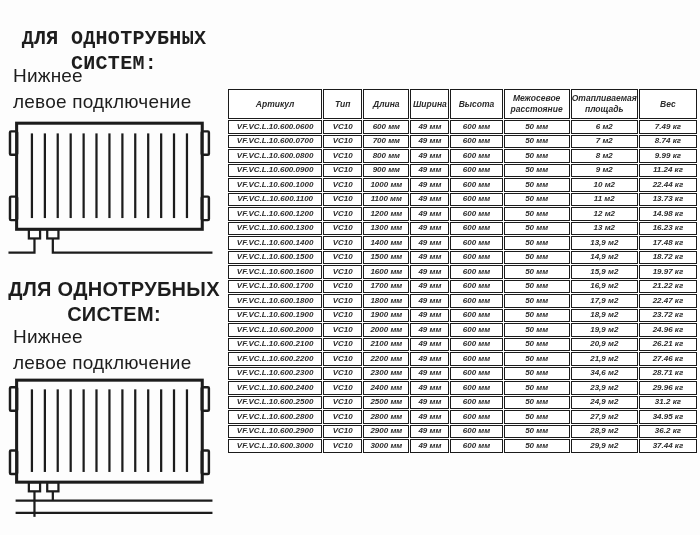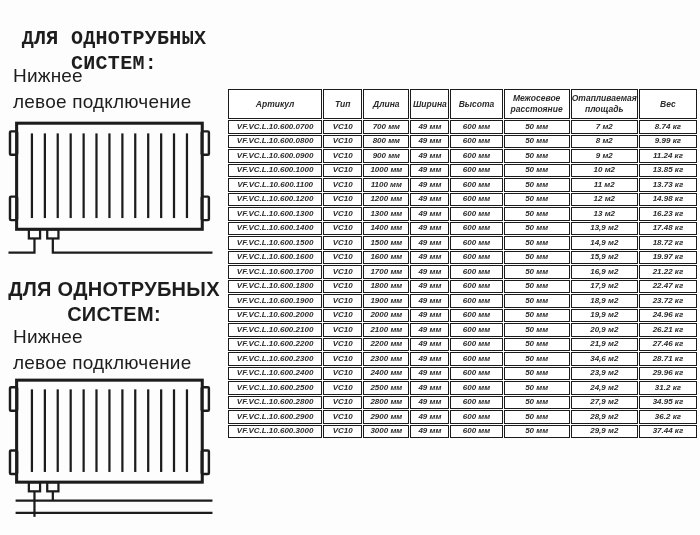--- a/index.html
+++ b/index.html
@@ -145,20 +145,30 @@
           <th>Длина</th>
           <th>Ширина</th>
           <th>Высота</th>
           <th>Межосевое расстояние</th>
           <th>Отапливаемая площадь</th>
           <th>Вес</th>
         </tr>
     </thead>
     <tbody>
         <tr>
+          <td>VF.VC.L.10.600.0600</td>
+          <td>VC10</td>
+          <td>600 мм</td>
+          <td>49 мм</td>
+          <td>600 мм</td>
+          <td>50 мм</td>
+          <td>6 м2</td>
+          <td>7.49 кг</td>
+        </tr>
+        <tr>
           <td>VF.VC.L.10.600.0700</td>
           <td>VC10</td>
           <td>700 мм</td>
           <td>49 мм</td>
           <td>600 мм</td>
           <td>50 мм</td>
           <td>7 м2</td>
           <td>8.74 кг</td>
         </tr>
         <tr>
@@ -182,21 +192,21 @@
           <td>11.24 кг</td>
         </tr>
         <tr>
           <td>VF.VC.L.10.600.1000</td>
           <td>VC10</td>
           <td>1000 мм</td>
           <td>49 мм</td>
           <td>600 мм</td>
           <td>50 мм</td>
           <td>10 м2</td>
-          <td>13.85 кг</td>
+          <td>22.44 кг</td>
         </tr>
         <tr>
           <td>VF.VC.L.10.600.1100</td>
           <td>VC10</td>
           <td>1100 мм</td>
           <td>49 мм</td>
           <td>600 мм</td>
           <td>50 мм</td>
           <td>11 м2</td>
           <td>13.73 кг</td>

